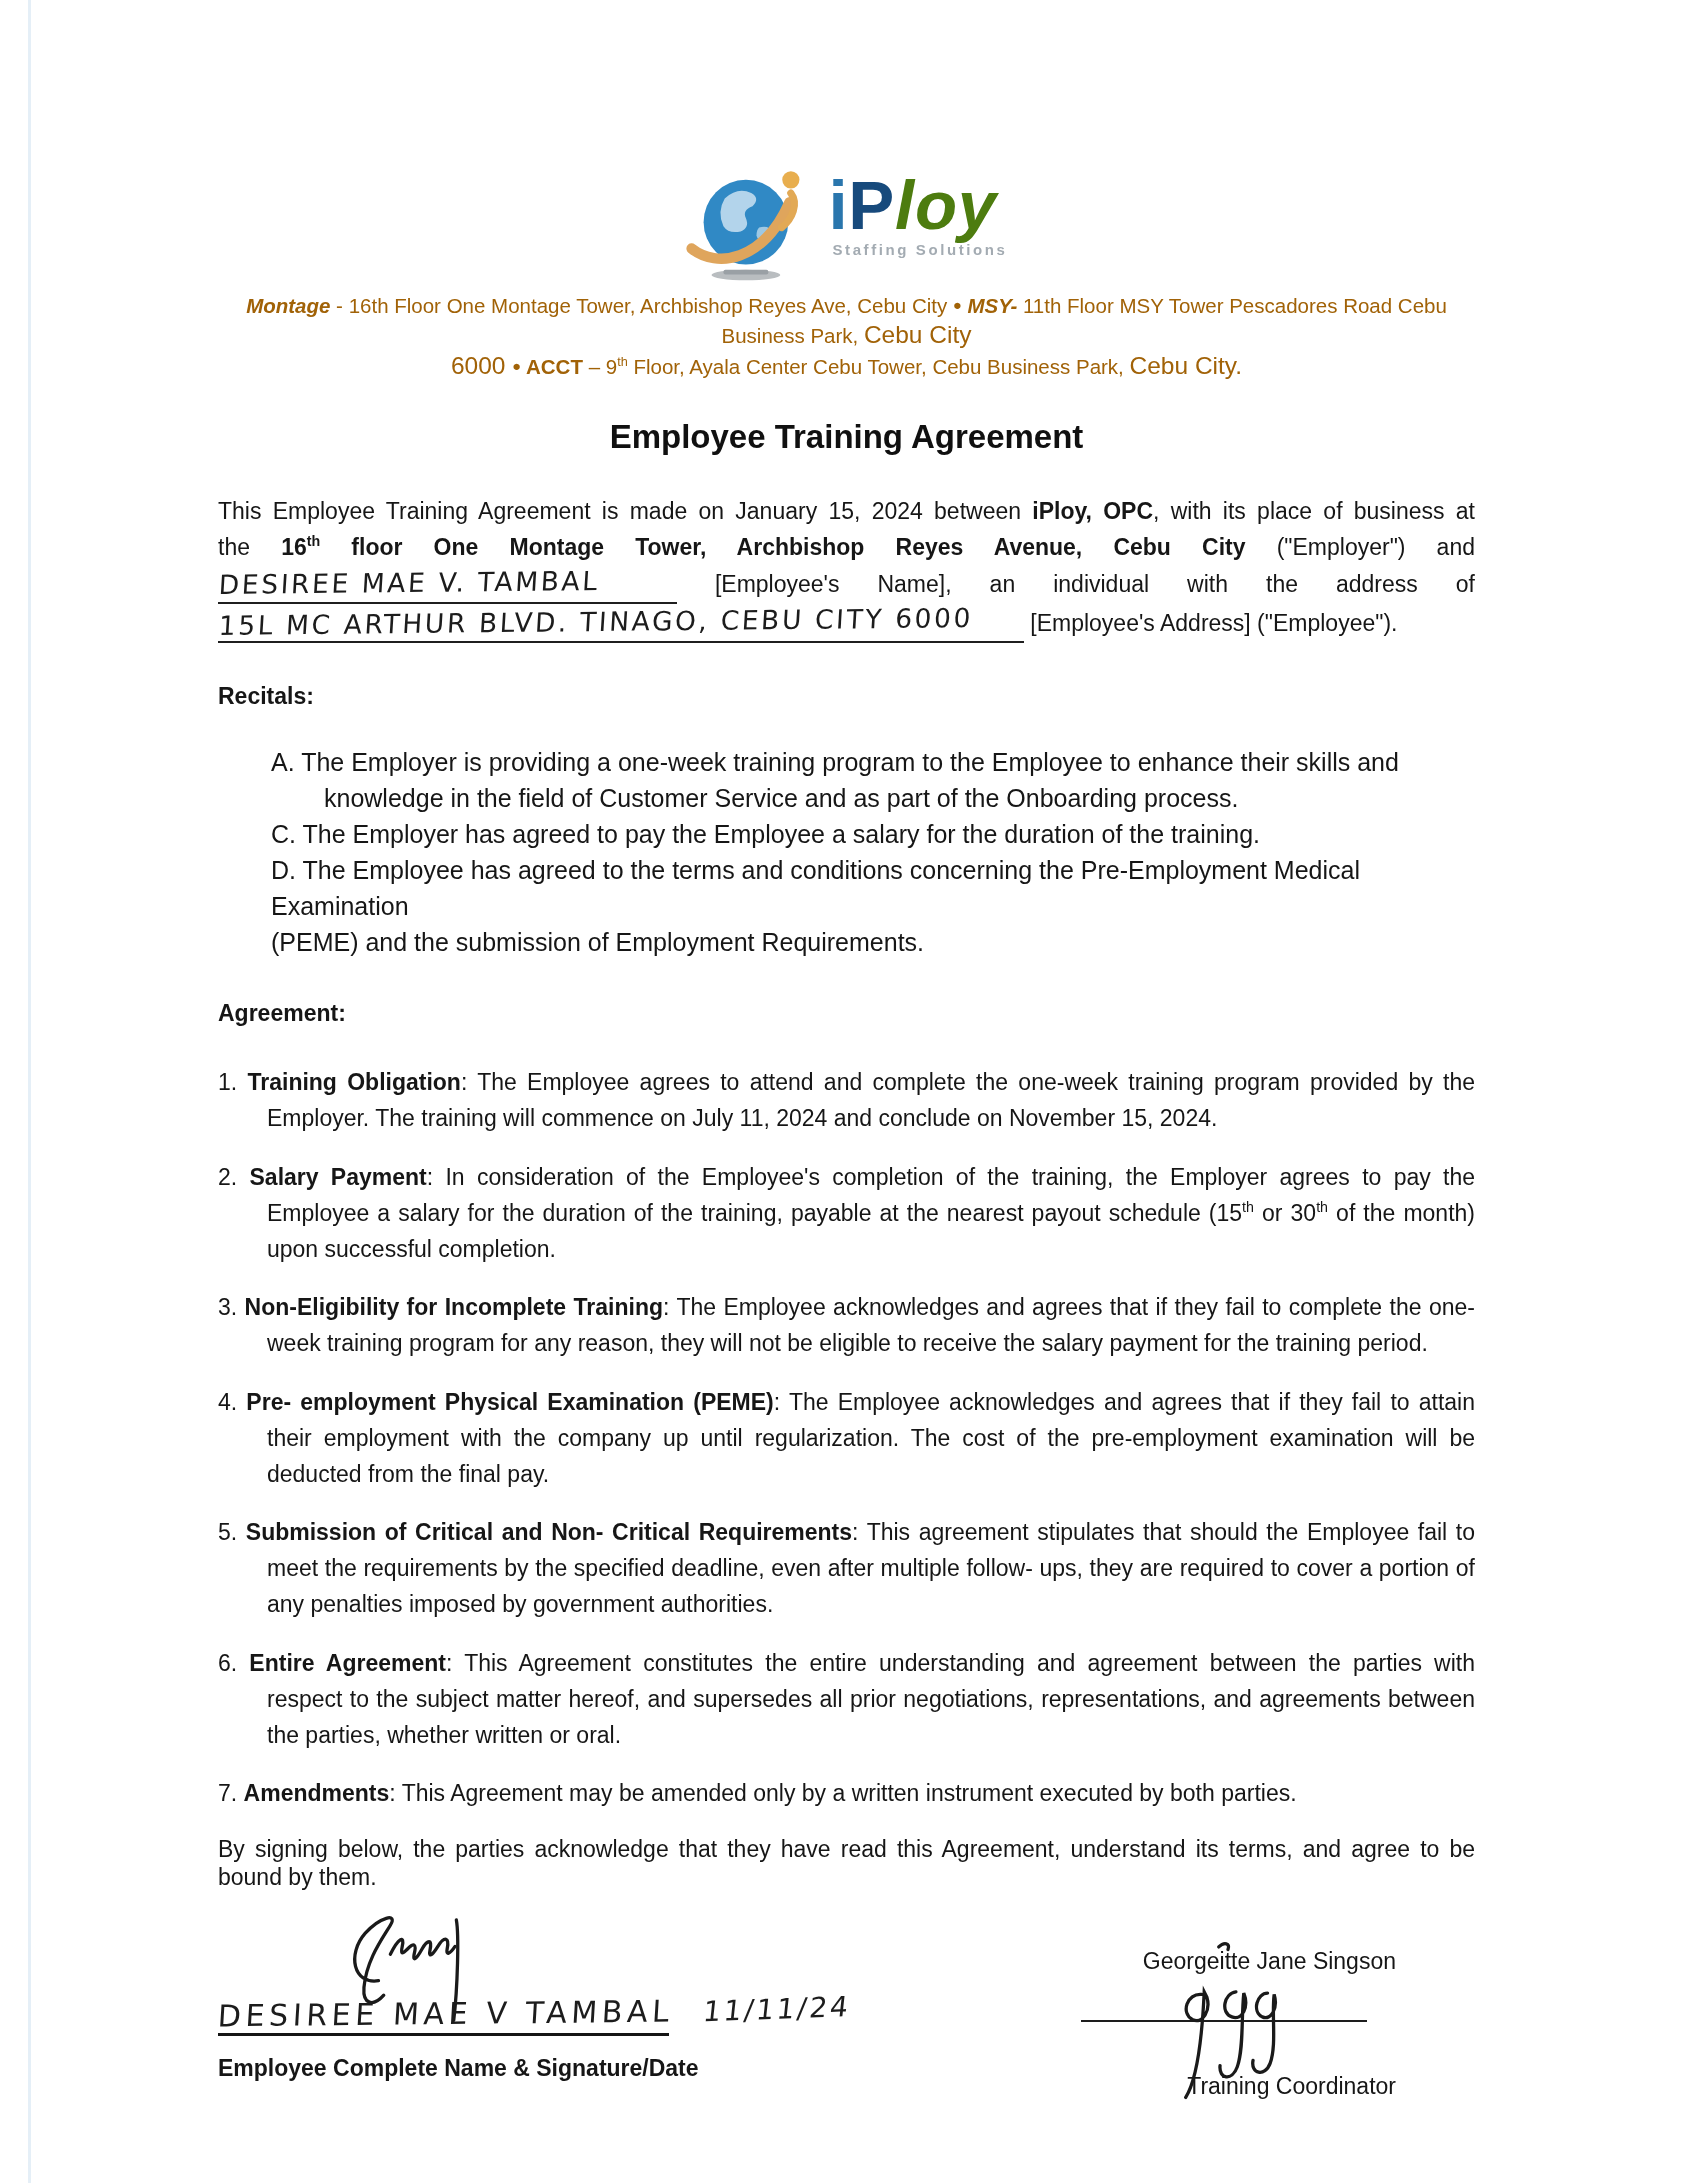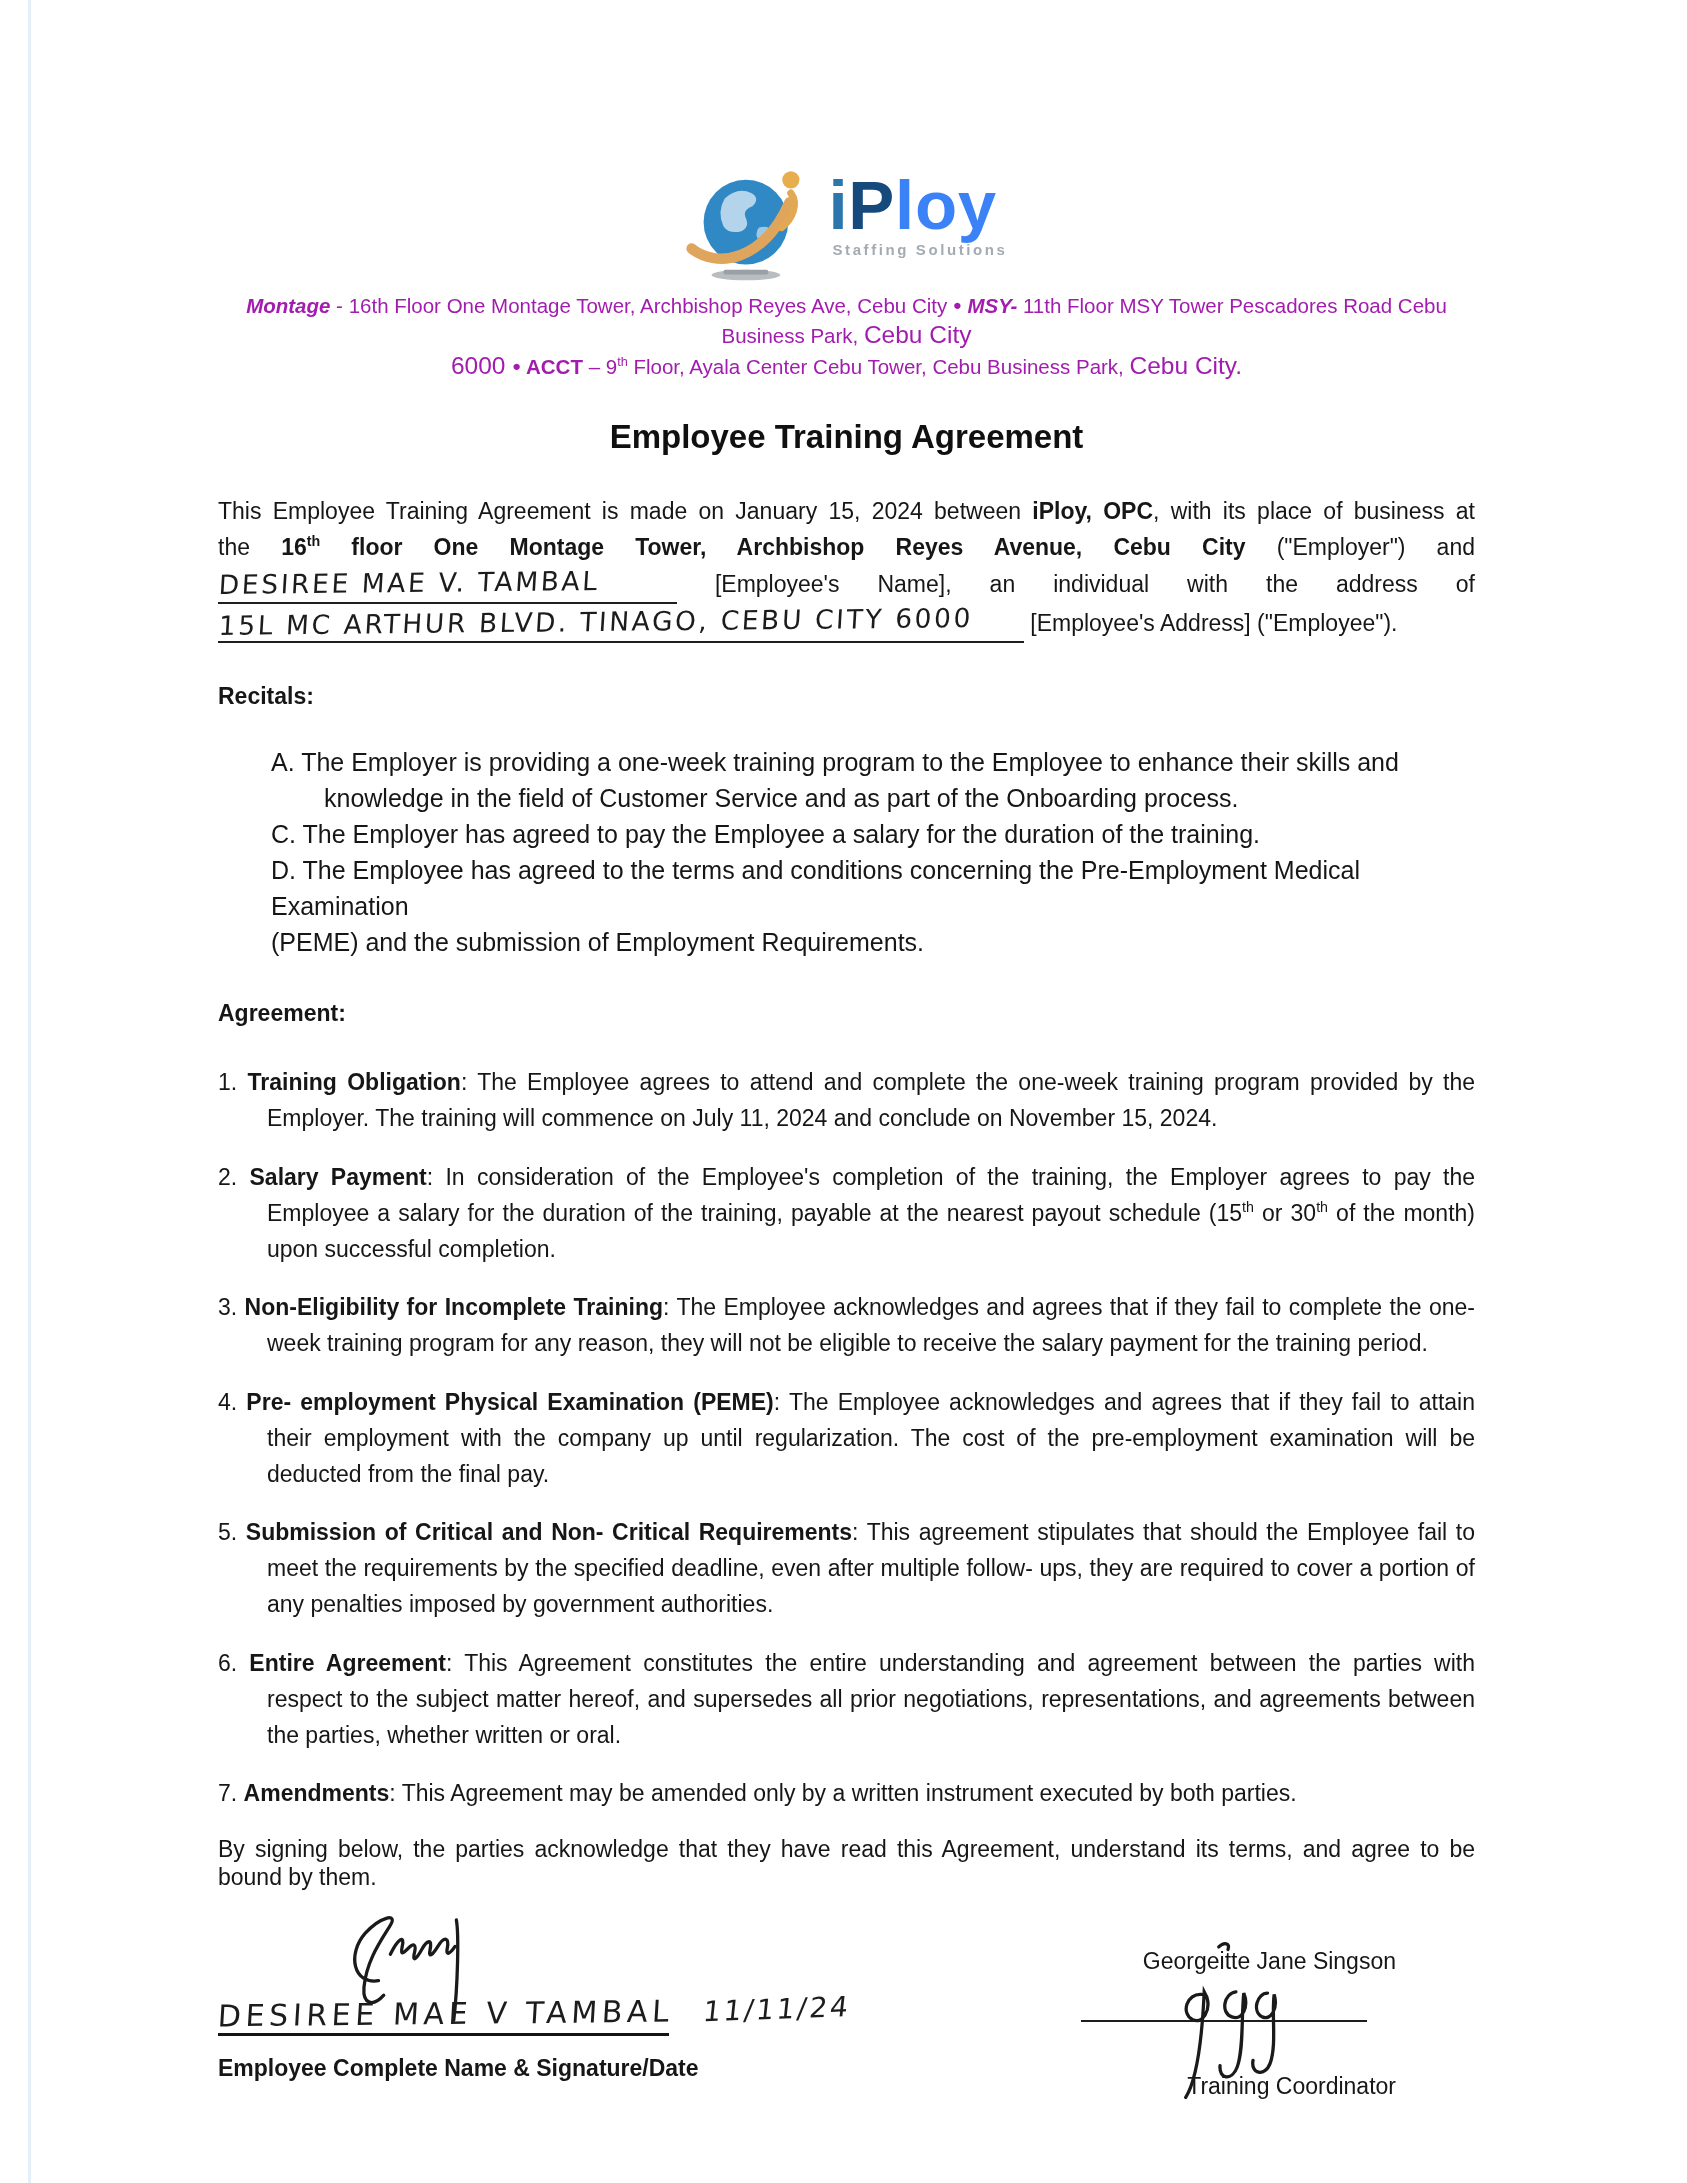--- a/index.html
+++ b/index.html
@@ -11,26 +11,26 @@
     background:#cfe2f0; opacity:.55; }
   .content { position:absolute; left:218px; top:164px; width:1257px; }
 
   
   .logo-row { text-align:center; height:119px; }
   .logo { display:inline-flex; align-items:flex-start; }
   .brand-block { text-align:left; margin-left:4px; margin-top:6.6px; }
   .brand { font-size:69px; font-weight:bold; line-height:69px; letter-spacing:0.7px; }
   .b-i   { color:#2a76ad; }
   .b-P   { color:#174a7c; }
-  .b-loy { color:#3b82f6; }
+  .b-loy { color:#4d7c0f;font-style:italic; }
   .tagline { font-size:15px; font-weight:bold; color:#a3abb2; letter-spacing:2.6px;
     margin-top:1.3px; margin-left:4px; }
 
   
-  .address { text-align:center; font-size:20.5px; line-height:30px; color:#a21caf; margin-top:6.6px; }
+  .address { text-align:center; font-size:20.5px; line-height:30px; color:#a16207; margin-top:6.6px; }
   .addr-bold-it { font-weight:bold; font-style:italic; }
   .addr-bold { font-weight:bold; }
   .addr-big { font-size:24.5px; }
   .dot { font-size:14.6px; vertical-align:2.6px; }
   sup { font-size:0.62em; vertical-align:super; line-height:0; }
 
   
   .doc-title { text-align:center; font-size:33px; font-weight:bold; color:#101010;
     margin-top:36px; }
 

